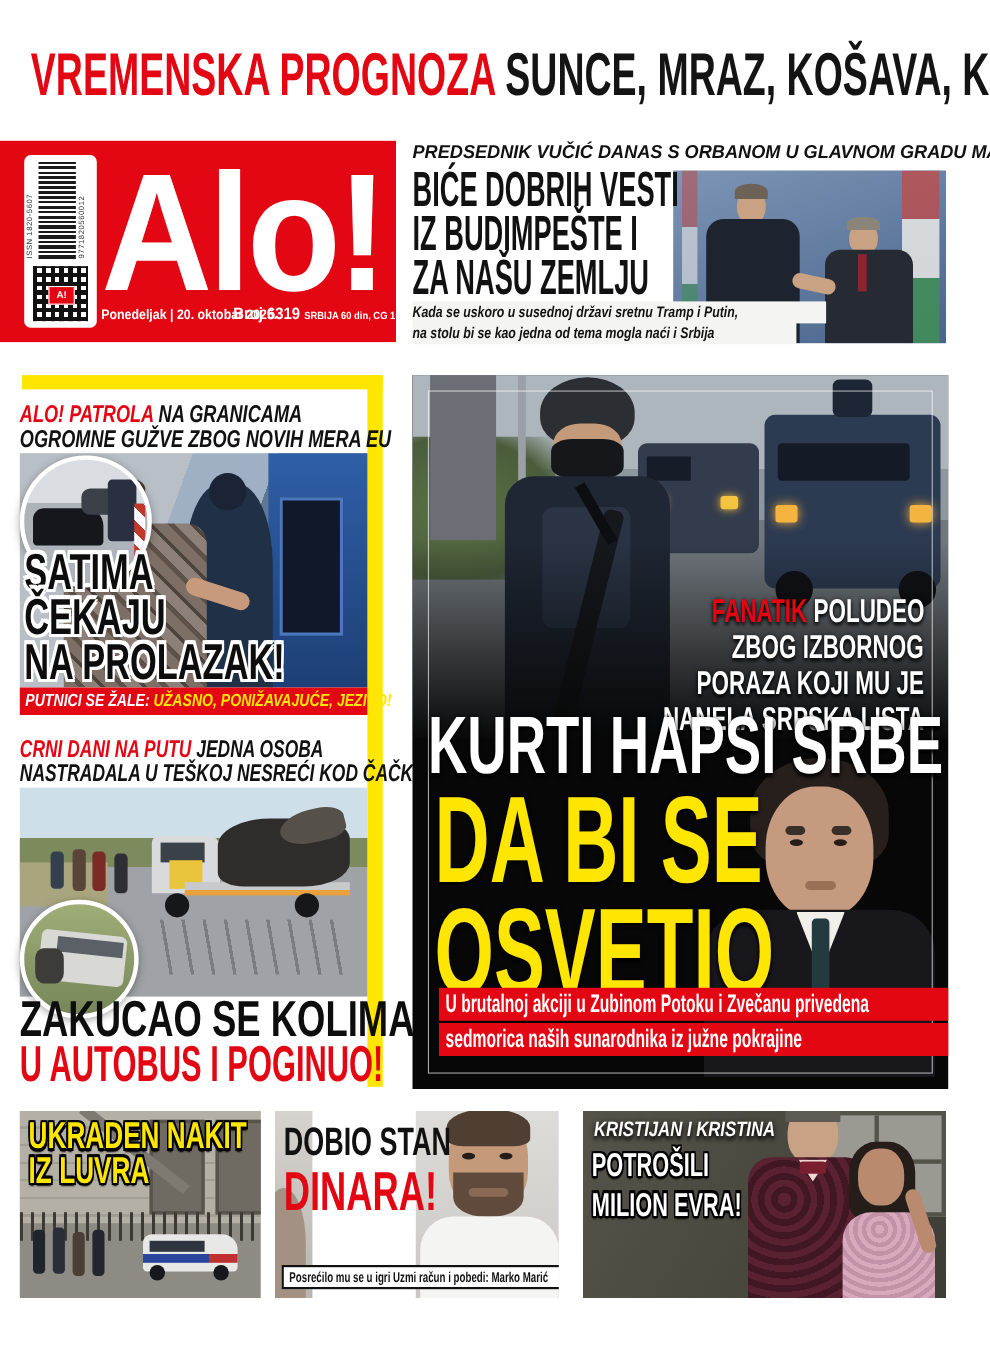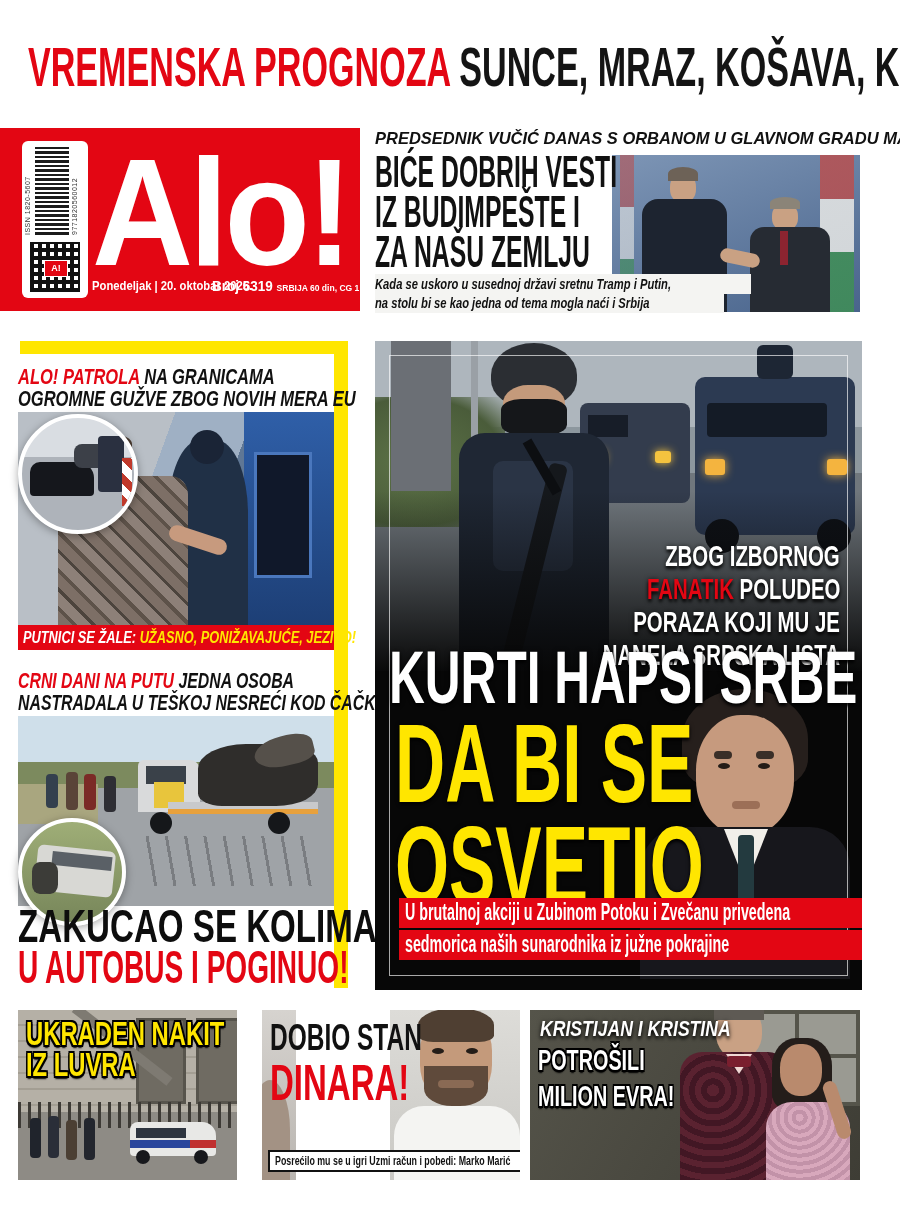--- a/index.html
+++ b/index.html
@@ -111,20 +111,25 @@
       <div class="abs" style="left:150px;top:120px;width:60px;height:16px;background:#c79a7e;border-radius:8px;transform:rotate(18deg);"></div>
     </div>
 
     <div class="abs circle-inset" style="left:0;top:48px;width:112px;height:112px;background:linear-gradient(#d9dde2 0 35%,#aeb3ba 35%);">
       <div class="abs" style="left:8px;top:44px;width:64px;height:34px;background:#15171c;border-radius:10px 16px 4px 4px;"></div>
       <div class="abs" style="left:52px;top:26px;width:40px;height:24px;background:#3c4048;border-radius:8px;"></div>
       <div class="abs" style="left:76px;top:18px;width:26px;height:56px;background:#2a3040;border-radius:4px;"></div>
       <div class="abs" style="right:2px;top:40px;width:10px;height:48px;background:repeating-linear-gradient(45deg,#c0392b 0 8px,#fff 8px 16px);"></div>
     </div>
 
+    <div class="abs blk outline-w" style="left:4px;top:133px;font-size:46px;line-height:41px;color:#0d0d0d;">
+      <div><span class="cond" style="transform:scaleX(.68);">SATIMA</span></div>
+      <div><span class="cond" style="transform:scaleX(.68);">ČEKAJU</span></div>
+      <div><span class="cond" style="transform:scaleX(.68);">NA PROLAZAK!</span></div>
+    </div>
 
     <div class="abs redstrip blk ital" style="left:0;top:259px;width:316px;height:25px;font-size:16px;line-height:25px;padding-left:5px;box-sizing:border-box;">
       <span class="cond" style="transform:scaleX(.8);"><span>PUTNICI SE ŽALE: </span><span class="yel">UŽASNO, PONIŽAVAJUĆE, JEZIVO!</span></span>
     </div>
   </div>
 
   <div class="abs" style="left:18px;top:670px;width:316px;height:318px;">
     <div class="blk ital" style="font-size:22px;color:#111;line-height:22px;">
       <div><span class="cond" style="transform:scaleX(.72);"><span class="red">CRNI DANI NA PUTU</span><span> JEDNA OSOBA</span></span></div>
       <div><span class="cond" style="transform:scaleX(.72);">NASTRADALA U TEŠKOJ NESREĆI KOD ČAČKA</span></div>
@@ -186,22 +191,22 @@
       <div class="abs" style="left:118px;top:120px;width:80px;height:110px;background:#2a3445;border-radius:10px;"></div>
       <div class="abs" style="left:150px;top:120px;width:18px;height:210px;background:#15181c;transform:rotate(14deg);border-radius:6px;"></div>
       <div class="abs" style="left:162px;top:96px;width:10px;height:60px;background:#0c0e11;transform:rotate(-30deg);"></div>
     </div>
     <div class="abs" style="left:0;top:150px;width:487px;height:200px;background:linear-gradient(transparent,#070707 92%);"></div>
 
     <div class="abs" style="left:14px;top:14px;width:457px;height:619px;border:1px solid rgba(255,255,255,.65);z-index:5;"></div>
 
 
     <div class="abs blk shadow-b" style="right:22px;top:198px;font-size:30px;line-height:33px;text-align:right;color:#fff;z-index:6;">
+      <div><span class="cond-r" style="transform:scaleX(.68);"><span class="red">FANATIK</span><span> POLUDEO</span></span></div>
       <div><span class="cond-r" style="transform:scaleX(.68);">ZBOG IZBORNOG</span></div>
-      <div><span class="cond-r" style="transform:scaleX(.68);"><span class="red">FANATIK</span><span> POLUDEO</span></span></div>
       <div><span class="cond-r" style="transform:scaleX(.68);">PORAZA KOJI MU JE</span></div>
       <div><span class="cond-r" style="transform:scaleX(.68);">NANELA SRPSKA LISTA</span></div>
     </div>
 
     <div class="abs" style="right:12px;top:348px;width:210px;height:290px;z-index:4;">
       <div class="abs" style="left:42px;top:0;width:126px;height:100px;background:#261f1c;border-radius:50% 50% 30% 30%;"></div>
       <div class="abs" style="left:56px;top:26px;width:98px;height:120px;background:#c69a7e;border-radius:46%;"></div>
       <div class="abs" style="left:74px;top:62px;width:18px;height:8px;background:#3a2f28;border-radius:4px;"></div>
       <div class="abs" style="left:116px;top:62px;width:18px;height:8px;background:#3a2f28;border-radius:4px;"></div>
       <div class="abs" style="left:78px;top:74px;width:12px;height:6px;background:#241d18;border-radius:50%;"></div>
@@ -240,21 +245,21 @@
     <div class="abs" style="left:12px;top:108px;width:11px;height:40px;background:#20242c;border-radius:4px;"></div>
     <div class="abs" style="left:30px;top:106px;width:11px;height:42px;background:#2a2e38;border-radius:4px;"></div>
     <div class="abs" style="left:48px;top:110px;width:11px;height:40px;background:#4b3f33;border-radius:4px;"></div>
     <div class="abs" style="left:66px;top:108px;width:11px;height:42px;background:#23262e;border-radius:4px;"></div>
     <div class="abs blk yel outline-b" style="left:8px;top:8px;font-size:34px;line-height:31px;z-index:3;">
       <div><span class="cond" style="transform:scaleX(.7);">UKRADEN NAKIT</span></div>
       <div><span class="cond" style="transform:scaleX(.7);">IZ LUVRA</span></div>
     </div>
   </div>
 
-  <div class="abs photo" style="left:262px;top:1010px;width:258px;height:170px;background:#fff;">
+  <div class="abs photo" style="left:250px;top:1010px;width:258px;height:170px;background:#fff;">
     <div class="abs" style="left:0;top:0;width:34px;height:170px;background:linear-gradient(#d6d3cf,#b9b5b0);"></div>
     <div class="abs" style="left:-12px;top:70px;width:40px;height:100px;background:#a39284;border-radius:50% 50% 0 0;"></div>
     <div class="abs" style="left:128px;top:0;width:130px;height:170px;background:linear-gradient(#dddcd8,#c9c8c4);">
       <div class="abs" style="left:30px;top:4px;width:72px;height:88px;background:#c49a7b;border-radius:42%;"></div>
       <div class="abs" style="left:28px;top:-2px;width:76px;height:34px;background:#4f3f32;border-radius:50% 50% 20% 20%;"></div>
       <div class="abs" style="left:34px;top:56px;width:64px;height:40px;background:#5f4a3b;border-radius:0 0 44% 44%;"></div>
       <div class="abs" style="left:48px;top:70px;width:36px;height:8px;background:#8a6a54;border-radius:4px;"></div>
       <div class="abs" style="left:42px;top:38px;width:12px;height:6px;background:#241d18;border-radius:50%;"></div>
       <div class="abs" style="left:76px;top:38px;width:12px;height:6px;background:#241d18;border-radius:50%;"></div>
       <div class="abs" style="left:4px;top:96px;width:126px;height:74px;background:#f4f4f2;border-radius:30px 30px 0 0;"></div>
@@ -279,21 +284,21 @@
     <div class="abs" style="left:184px;top:-10px;width:50px;height:20px;background:#5e5a54;border-radius:50% 50% 0 0;"></div>
     <div class="abs" style="left:150px;top:42px;width:110px;height:128px;border-radius:22px 22px 0 0;background:repeating-radial-gradient(circle at 30% 30%,#5a2230 0 6px,#421724 6px 12px);"></div>
     <div class="abs" style="left:196px;top:44px;width:26px;height:20px;background:#f0d8d4;clip-path:polygon(0 0,100% 0,50% 100%);"></div>
     <div class="abs" style="left:197px;top:46px;width:24px;height:11px;background:#7a1f2f;border-radius:3px;"></div>
 
     <div class="abs" style="left:242px;top:28px;width:60px;height:70px;background:#241d1a;border-radius:40% 40% 20% 20%;"></div>
     <div class="abs" style="left:250px;top:34px;width:42px;height:52px;background:#b98a6d;border-radius:45%;"></div>
     <div class="abs" style="left:236px;top:92px;width:84px;height:78px;border-radius:26px 26px 0 0;background:repeating-radial-gradient(circle at 40% 20%,#d8a8bc 0 4px,#c292a8 4px 8px);"></div>
     <div class="abs" style="left:300px;top:70px;width:14px;height:60px;background:#b98a6d;border-radius:8px;transform:rotate(-18deg);"></div>
 
-    <div class="abs blk ital wht shadow-b" style="left:10px;top:8px;font-size:22px;z-index:3;">
+    <div class="abs blk ital wht shadow-b" style="left:10px;top:8px;font-size:19px;z-index:3;">
       <span class="cond" style="transform:scaleX(.8);">KRISTIJAN I KRISTINA</span>
     </div>
     <div class="abs blk wht outline-b" style="left:8px;top:32px;font-size:30px;line-height:36px;z-index:3;">
       <div><span class="cond" style="transform:scaleX(.66);">POTROŠILI</span></div>
       <div><span class="cond" style="transform:scaleX(.66);">MILION EVRA!</span></div>
     </div>
   </div>
 
 </div>
 

